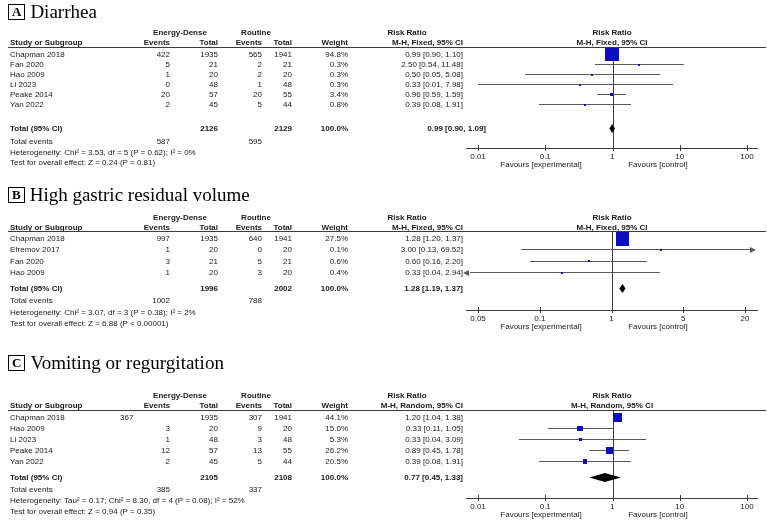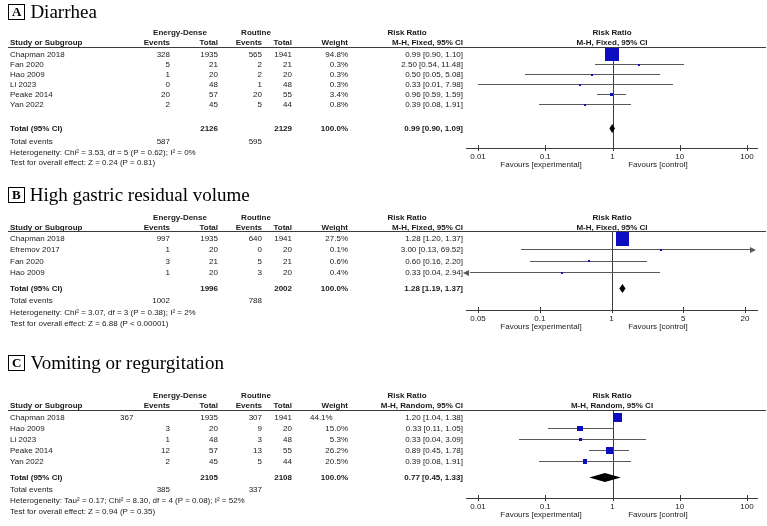--- a/index.html
+++ b/index.html
@@ -32,21 +32,21 @@
       <div class="t b" style="top: 38px; left: 120px; width: 50px; text-align: right;">Events</div>
       <div class="t b" style="top: 38px; left: 168px; width: 50px; text-align: right;">Total</div>
       <div class="t b" style="top: 38px; left: 212px; width: 50px; text-align: right;">Events</div>
       <div class="t b" style="top: 38px; left: 252px; width: 40px; text-align: right;">Total</div>
       <div class="t b" style="top: 38px; left: 298px; width: 50px; text-align: right;">Weight</div>
       <div class="t b" style="top: 38px; left: 333px; width: 130px; text-align: right;">M-H, Fixed, 95% CI</div>
       <div class="t b" style="top: 38px; left: 547px; width: 130px; text-align: center;">M-H, Fixed, 95% CI</div>
       <div class="rule" style="left: 8px; top: 47px; width: 758px;"></div>
       <div class="vline" style="left: 612.5px; top: 48px; height: 100px;"></div>
       <div class="t" style="top: 50px; left: 10px;">Chapman 2018</div>
-      <div class="t" style="top: 50px; left: 120px; width: 50px; text-align: right;">328</div>
+      <div class="t" style="top: 50px; left: 120px; width: 50px; text-align: right;">422</div>
       <div class="t" style="top: 50px; left: 168px; width: 50px; text-align: right;">1935</div>
       <div class="t" style="top: 50px; left: 212px; width: 50px; text-align: right;">565</div>
       <div class="t" style="top: 50px; left: 252px; width: 40px; text-align: right;">1941</div>
       <div class="t" style="top: 50px; left: 298px; width: 50px; text-align: right;">94.8%</div>
       <div class="t" style="top: 50px; left: 343px; width: 120px; text-align: right;">0.99 [0.90, 1.10]</div>
       <div class="ciline" style="left: 609.4px; top: 54px; width: 5.9px;"></div>
       <div class="sq" style="left: 605.4px; top: 47.7px; width: 13.6px; height: 13.6px;"></div>
       <div class="t" style="top: 60px; left: 10px;">Fan 2020</div>
       <div class="t" style="top: 60px; left: 120px; width: 50px; text-align: right;">5</div>
       <div class="t" style="top: 60px; left: 168px; width: 50px; text-align: right;">21</div>
@@ -89,21 +89,21 @@
       <div class="t" style="top: 100px; left: 212px; width: 50px; text-align: right;">5</div>
       <div class="t" style="top: 100px; left: 252px; width: 40px; text-align: right;">44</div>
       <div class="t" style="top: 100px; left: 298px; width: 50px; text-align: right;">0.8%</div>
       <div class="t" style="top: 100px; left: 343px; width: 120px; text-align: right;">0.39 [0.08, 1.91]</div>
       <div class="ciline" style="left: 538.7px; top: 104px; width: 92.7px;"></div>
       <div class="sq" style="left: 584px; top: 103.5px; width: 2px; height: 2px;"></div>
       <div class="t b" style="top: 124px; left: 10px;">Total (95% CI)</div>
       <div class="t b" style="top: 124px; left: 168px; width: 50px; text-align: right;">2126</div>
       <div class="t b" style="top: 124px; left: 252px; width: 40px; text-align: right;">2129</div>
       <div class="t b" style="top: 124px; left: 298px; width: 50px; text-align: right;">100.0%</div>
-      <div class="t b" style="top: 124px; left: 343px; width: 120px; text-align: right;">0.99 [0.90, 1.09]</div>
+      <div class="t b" style="top: 124px; left: 343px; width: 143px; text-align: right;">0.99 [0.90, 1.09]</div>
       <div class="t" style="top: 137px; left: 10px;">Total events</div>
       <div class="t" style="top: 137px; left: 120px; width: 50px; text-align: right;">587</div>
       <div class="t" style="top: 137px; left: 212px; width: 50px; text-align: right;">595</div>
       <div class="t" style="top: 148px; left: 10px;">Heterogeneity: Chi² = 3.53, df = 5 (P = 0.62); I² = 0%</div>
       <div class="t" style="top: 158px; left: 10px;">Test for overall effect: Z = 0.24 (P = 0.81)</div>
       <div class="rule" style="left: 466px; top: 148px; width: 292px;"></div>
       <div class="tick" style="left: 478px; top: 145px; height: 6px;"></div>
       <div class="t" style="top: 152px; left: 461px; width: 34px; text-align: center;">0.01</div>
       <div class="tick" style="left: 545.3px; top: 145px; height: 6px;"></div>
       <div class="t" style="top: 152px; left: 528.25px; width: 34px; text-align: center;">0.1</div>
@@ -208,21 +208,21 @@
       <div class="t b" style="top: 401px; left: 298px; width: 50px; text-align: right;">Weight</div>
       <div class="t b" style="top: 401px; left: 333px; width: 130px; text-align: right;">M-H, Random, 95% CI</div>
       <div class="t b" style="top: 401px; left: 547px; width: 130px; text-align: center;">M-H, Random, 95% CI</div>
       <div class="rule" style="left: 8px; top: 410px; width: 758px;"></div>
       <div class="vline" style="left: 612.5px; top: 411px; height: 87px;"></div>
       <div class="t" style="top: 413px; left: 10px;">Chapman 2018</div>
       <div class="t" style="top: 413px; left: 120px; width: 50px; text-align: left;">367</div>
       <div class="t" style="top: 413px; left: 168px; width: 50px; text-align: right;">1935</div>
       <div class="t" style="top: 413px; left: 212px; width: 50px; text-align: right;">307</div>
       <div class="t" style="top: 413px; left: 252px; width: 40px; text-align: right;">1941</div>
-      <div class="t" style="top: 413px; left: 310px; width: 50px; ">44.1%</div>
+      <div class="t" style="top: 413px; left: 298px; width: 50px; text-align: right;">44.1%</div>
       <div class="t" style="top: 413px; left: 343px; width: 120px; text-align: right;">1.20 [1.04, 1.38]</div>
       <div class="ciline" style="left: 613.6px; top: 417px; width: 8.3px;"></div>
       <div class="sq" style="left: 613.2px; top: 412.9px; width: 9.3px; height: 9.3px;"></div>
       <div class="t" style="top: 424px; left: 10px;">Hao 2009</div>
       <div class="t" style="top: 424px; left: 120px; width: 50px; text-align: right;">3</div>
       <div class="t" style="top: 424px; left: 168px; width: 50px; text-align: right;">20</div>
       <div class="t" style="top: 424px; left: 212px; width: 50px; text-align: right;">9</div>
       <div class="t" style="top: 424px; left: 252px; width: 40px; text-align: right;">20</div>
       <div class="t" style="top: 424px; left: 298px; width: 50px; text-align: right;">15.0%</div>
       <div class="t" style="top: 424px; left: 343px; width: 120px; text-align: right;">0.33 [0.11, 1.05]</div>

